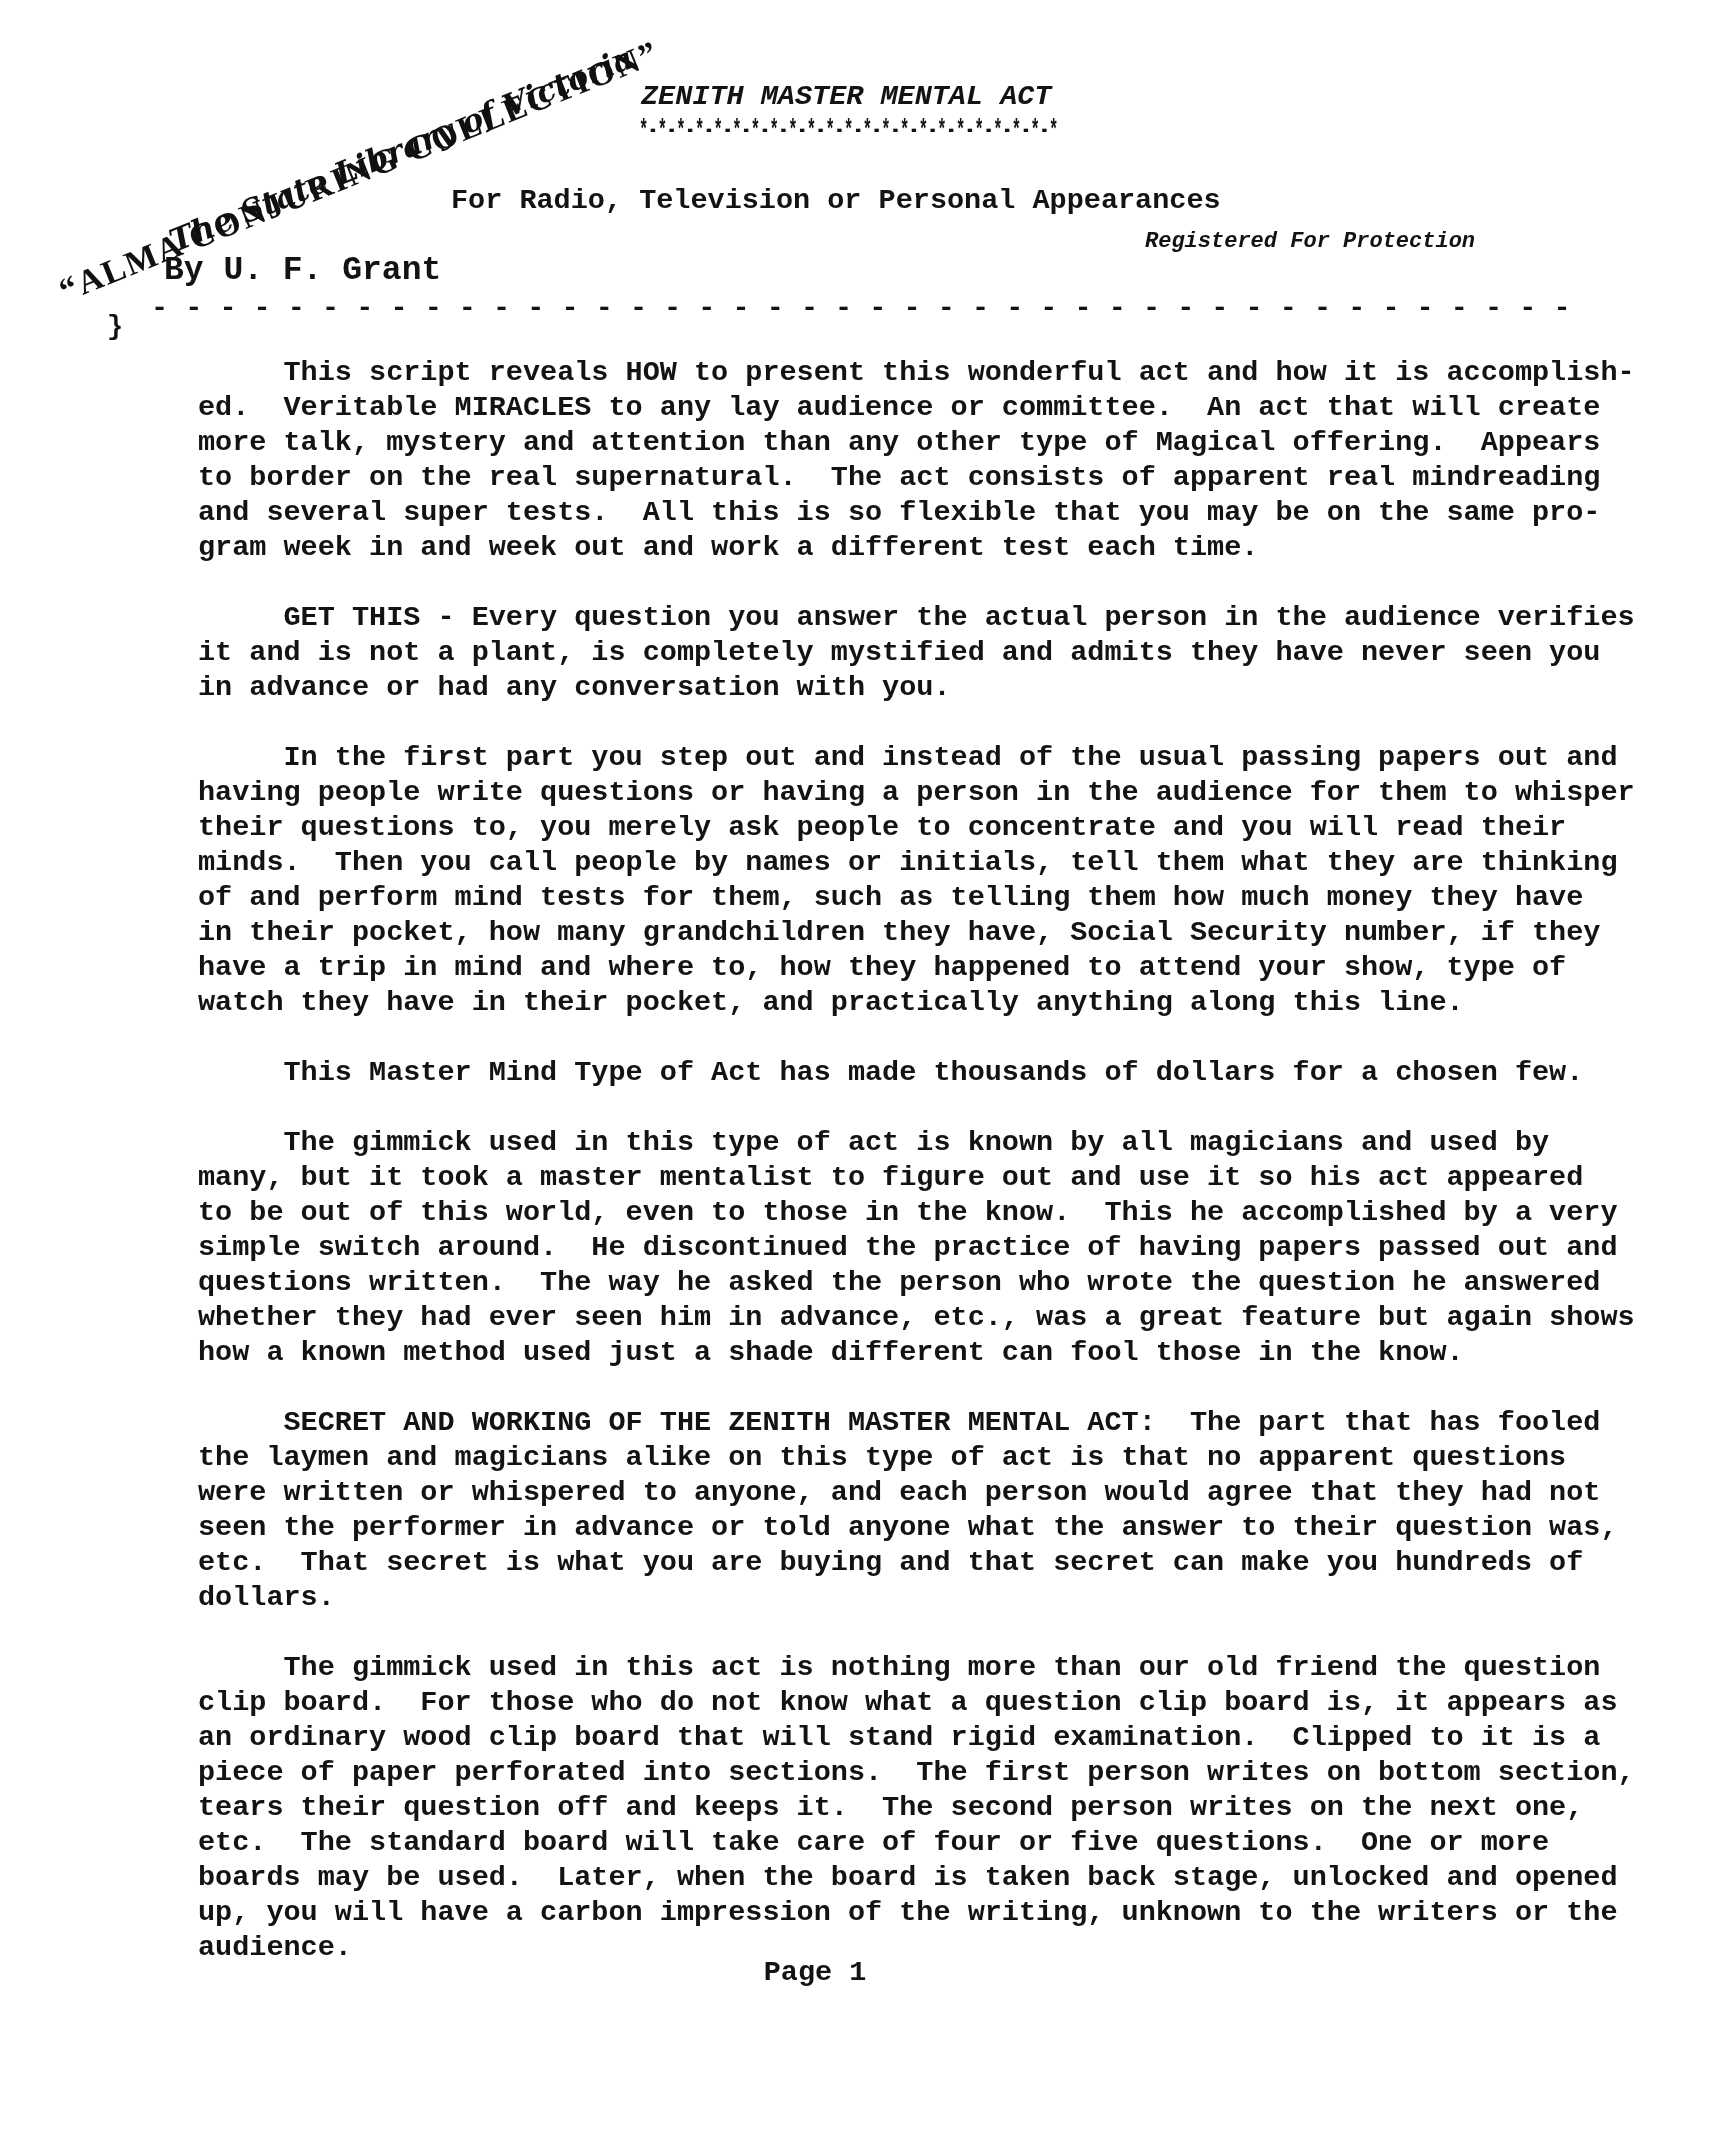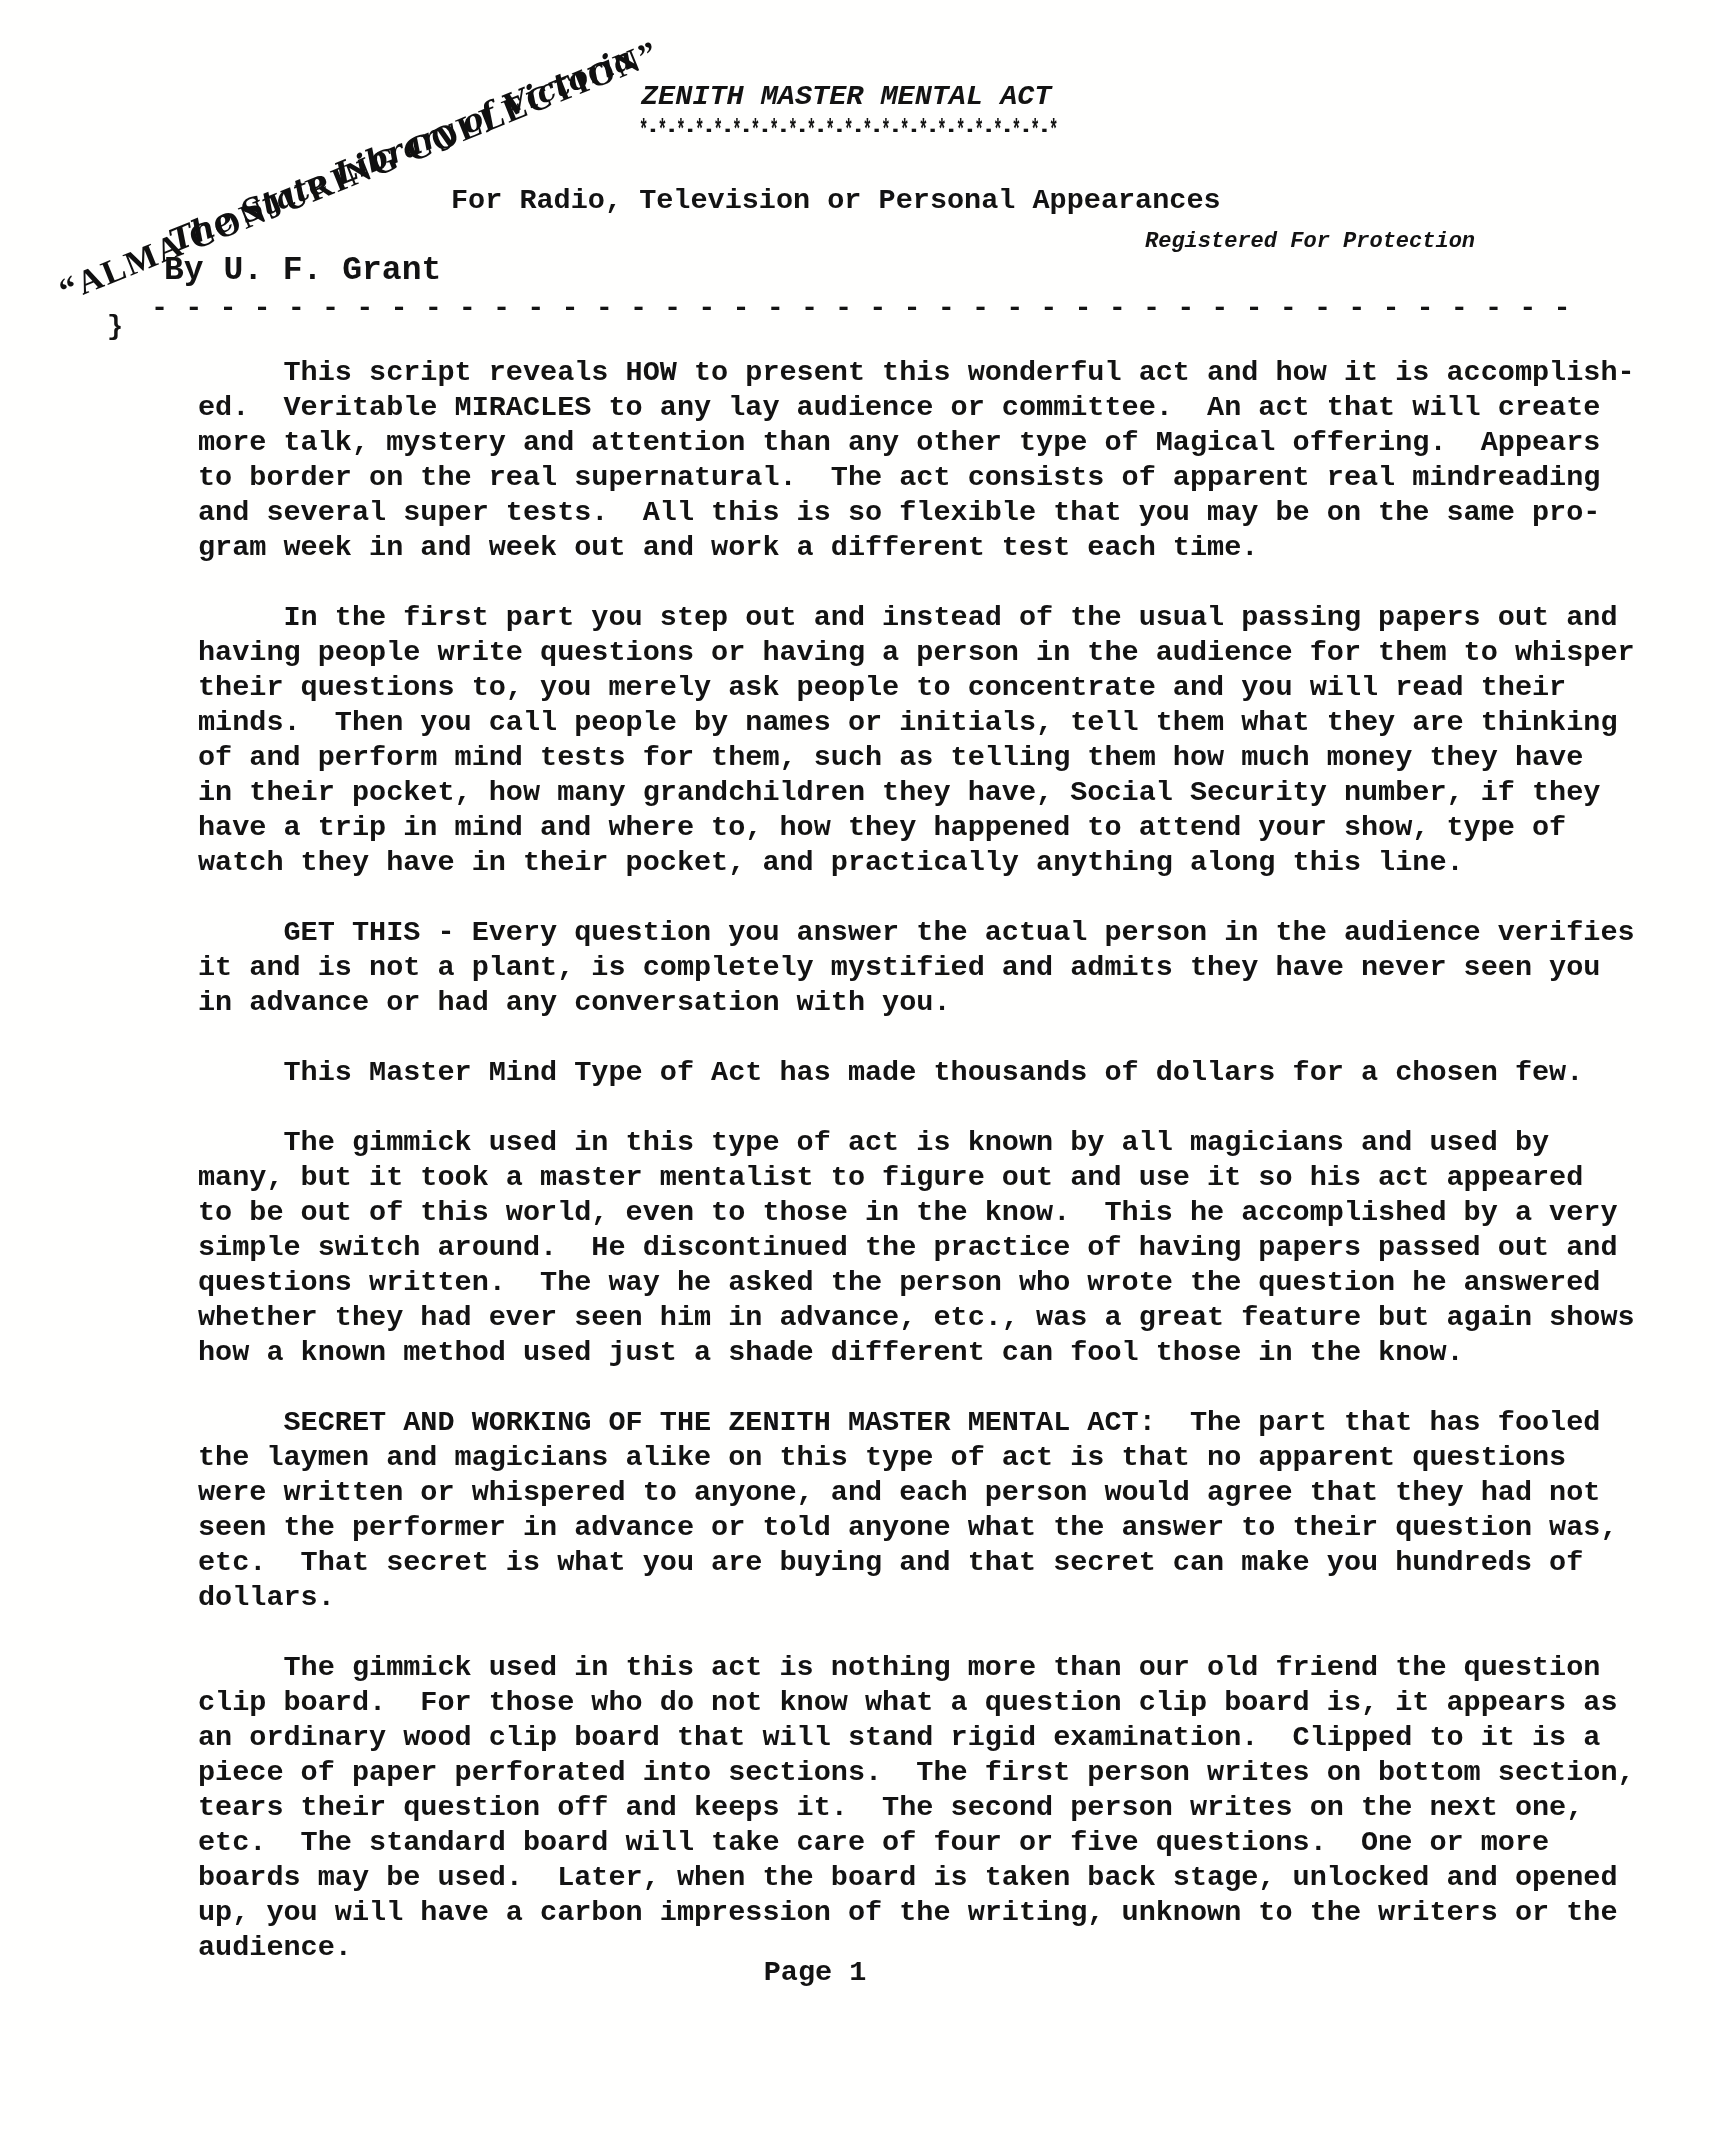--- a/index.html
+++ b/index.html
@@ -134,31 +134,31 @@
   <div class="t-divider">- - - - - - - - - - - - - - - - - - - - - - - - - - - - - - - - - - - - - - - - - -</div>
   <div class="t-marginmark">}</div>
 
   <div class="doc-body">
     <p class="para">     This script reveals HOW to present this wonderful act and how it is accomplish-
 ed.  Veritable MIRACLES to any lay audience or committee.  An act that will create
 more talk, mystery and attention than any other type of Magical offering.  Appears
 to border on the real supernatural.  The act consists of apparent real mindreading
 and several super tests.  All this is so flexible that you may be on the same pro-
 gram week in and week out and work a different test each time.</p>
+    <p class="para">     GET THIS - Every question you answer the actual person in the audience verifies
+it and is not a plant, is completely mystified and admits they have never seen you
+in advance or had any conversation with you.</p>
     <p class="para">     In the first part you step out and instead of the usual passing papers out and
 having people write questions or having a person in the audience for them to whisper
 their questions to, you merely ask people to concentrate and you will read their
 minds.  Then you call people by names or initials, tell them what they are thinking
 of and perform mind tests for them, such as telling them how much money they have
 in their pocket, how many grandchildren they have, Social Security number, if they
 have a trip in mind and where to, how they happened to attend your show, type of
 watch they have in their pocket, and practically anything along this line.</p>
-    <p class="para">     GET THIS - Every question you answer the actual person in the audience verifies
-it and is not a plant, is completely mystified and admits they have never seen you
-in advance or had any conversation with you.</p>
     <p class="para">     This Master Mind Type of Act has made thousands of dollars for a chosen few.</p>
     <p class="para">     The gimmick used in this type of act is known by all magicians and used by
 many, but it took a master mentalist to figure out and use it so his act appeared
 to be out of this world, even to those in the know.  This he accomplished by a very
 simple switch around.  He discontinued the practice of having papers passed out and
 questions written.  The way he asked the person who wrote the question he answered
 whether they had ever seen him in advance, etc., was a great feature but again shows
 how a known method used just a shade different can fool those in the know.</p>
     <p class="para">     SECRET AND WORKING OF THE ZENITH MASTER MENTAL ACT:  The part that has fooled
 the laymen and magicians alike on this type of act is that no apparent questions

